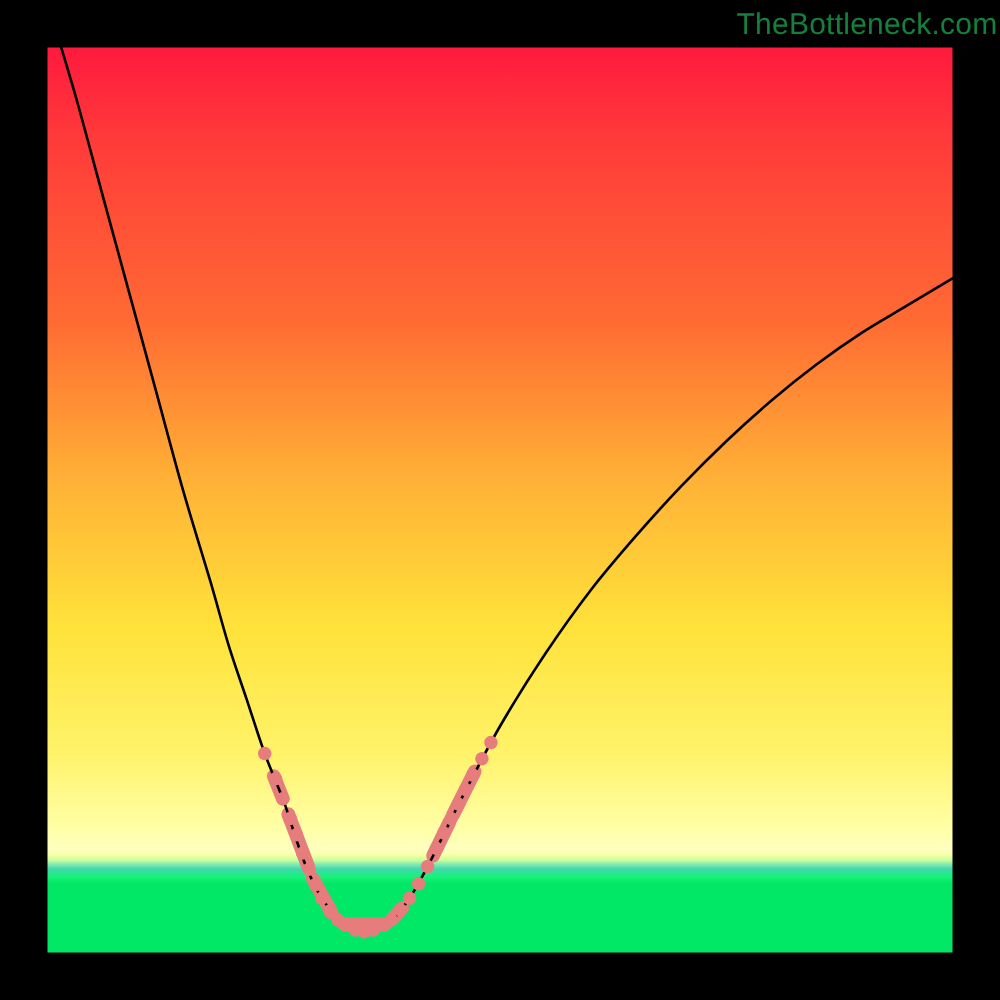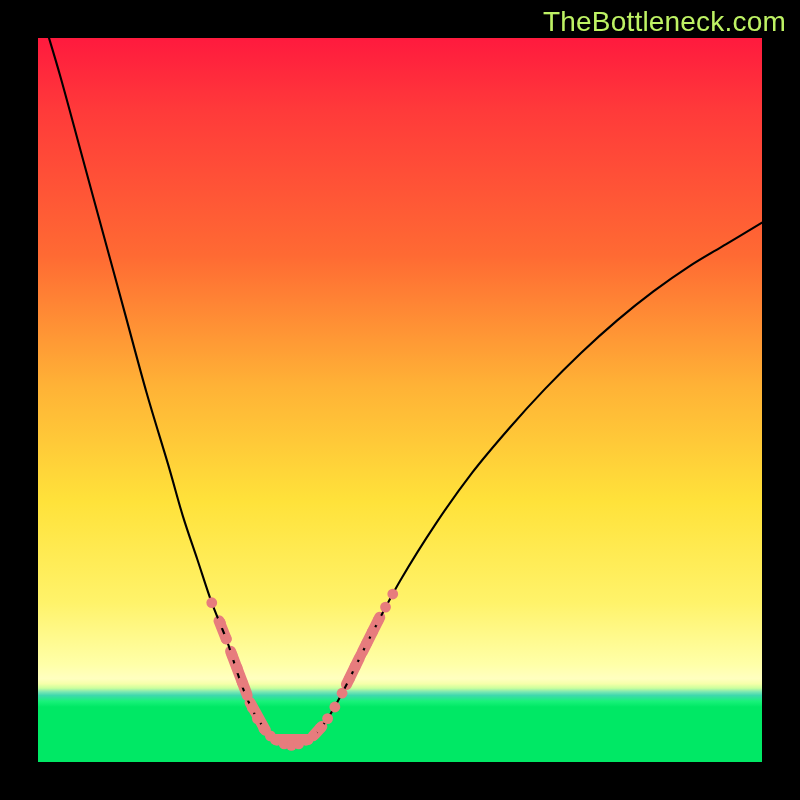--- a/index.html
+++ b/index.html
@@ -39,23 +39,23 @@
       #7ce8b3 90.3%,
       #3fd8ae 90.8%,
       #19f27a 91.6%,
       #00e865 92.4%,
       #00e865 100%
     );
   }
   .watermark {
     position: absolute;
     top: 6px;
-    right: 14px;
-    color: #bef264;
-    font-size: 28px;
+    right: 2px;
+    color: #15803d;
+    font-size: 24px;
     font-weight: 500;
     letter-spacing: 0.2px;
   }
   svg.curve {
     position: absolute;
     left: 0; top: 0;
     width: 724px;
     height: 724px;
     overflow: visible;
   }

